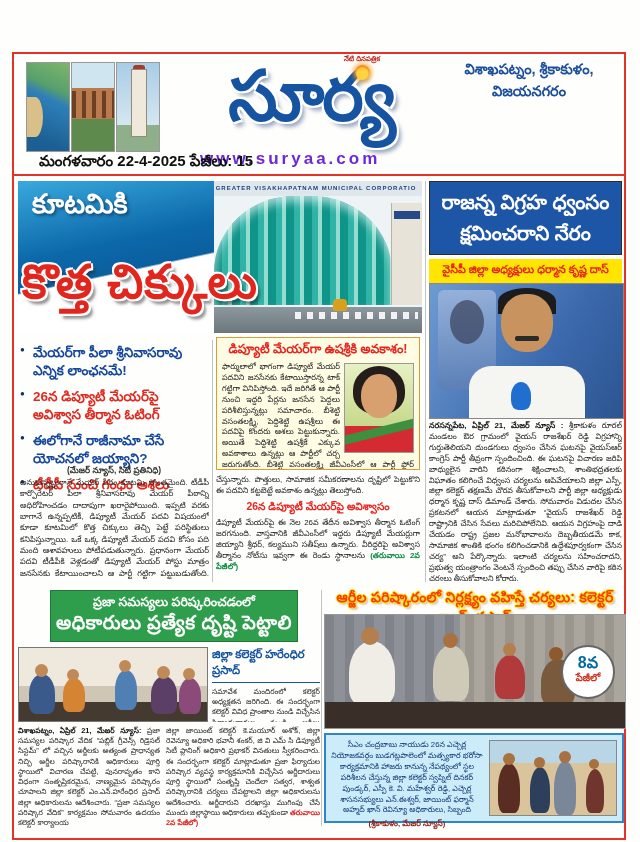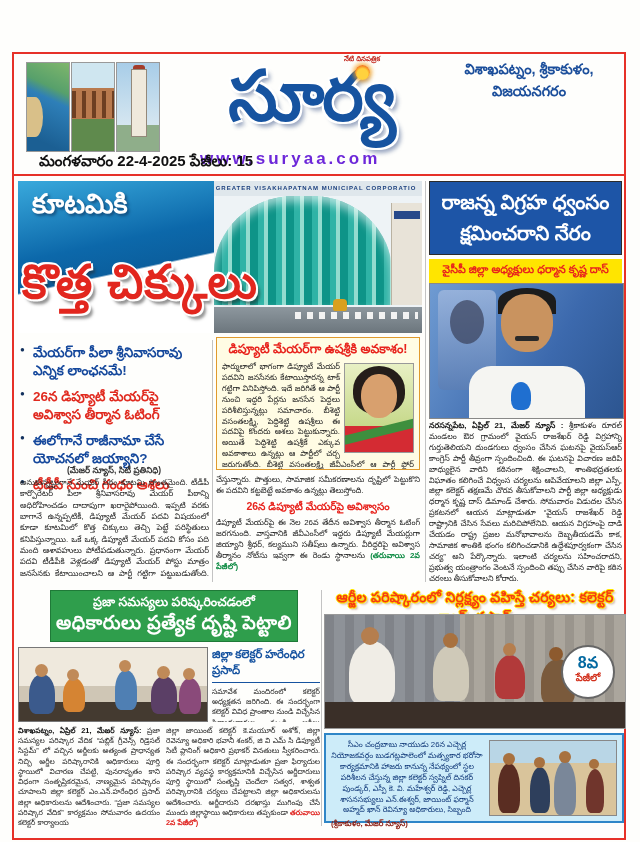--- a/index.html
+++ b/index.html
@@ -149,21 +149,21 @@
   .petition .h3{position:absolute;left:178px;top:28px;width:13px;height:13px;border-radius:50%;background:#b57e4e;}
   .petition .p4{left:216px;top:44px;width:34px;height:46px;background:#7a5a3c;}
   .petition .h4{position:absolute;left:224px;top:32px;width:14px;height:14px;border-radius:50%;background:#8d5a2e;}
   .page-badge{position:absolute;right:10px;top:30px;width:54px;height:54px;border-radius:50%;background:#fff;
       border:2px solid #666;text-align:center;z-index:4;box-sizing:border-box;padding-top:7px;}
   .badge-num{font-size:16px;font-weight:900;color:#0369a1;line-height:1.1;}
   .badge-word{font-size:10px;font-weight:bold;color:#d2301c;}
   .bluebox{position:absolute;left:324px;top:733px;width:300px;height:90px;background:#cdecf9;border:2px solid #2f86c7;
       box-sizing:border-box;display:flex;gap:6px;padding:5px;}
   .bb-caption{width:152px;font-size:7.8px;line-height:1.4;text-align:center;color:#123a7a;}
-  .bb-byline{margin-top:3px;font-weight:bold;color:#8a1d12;font-size:7.8px;text-align:left;}
+  .bb-byline{margin-top:3px;font-weight:bold;color:#8a1d12;font-size:7.8px;text-align:center;}
   .sitephoto{flex:1;position:relative;border:1px solid #888;overflow:hidden;
       background:linear-gradient(#b9d6e6 0 30%,#d9c49b 30% 100%);}
   .sitephoto .p1{left:8px;top:22px;width:22px;height:50px;background:#5a2d22;}
   .sitephoto .p2{left:40px;top:26px;width:20px;height:46px;background:#2e3f5c;}
   .sitephoto .p3{left:64px;top:20px;width:22px;height:54px;background:#7a8799;}
   .sitephoto .p4{left:96px;top:28px;width:18px;height:44px;background:#70352c;}
   .sitephoto .h{position:absolute;border-radius:50%;background:#a8713f;}
   .sitephoto .h1{left:13px;top:12px;width:12px;height:12px;}
   .sitephoto .h2{left:44px;top:16px;width:11px;height:11px;}
   .sitephoto .h3{left:69px;top:10px;width:12px;height:12px;}

